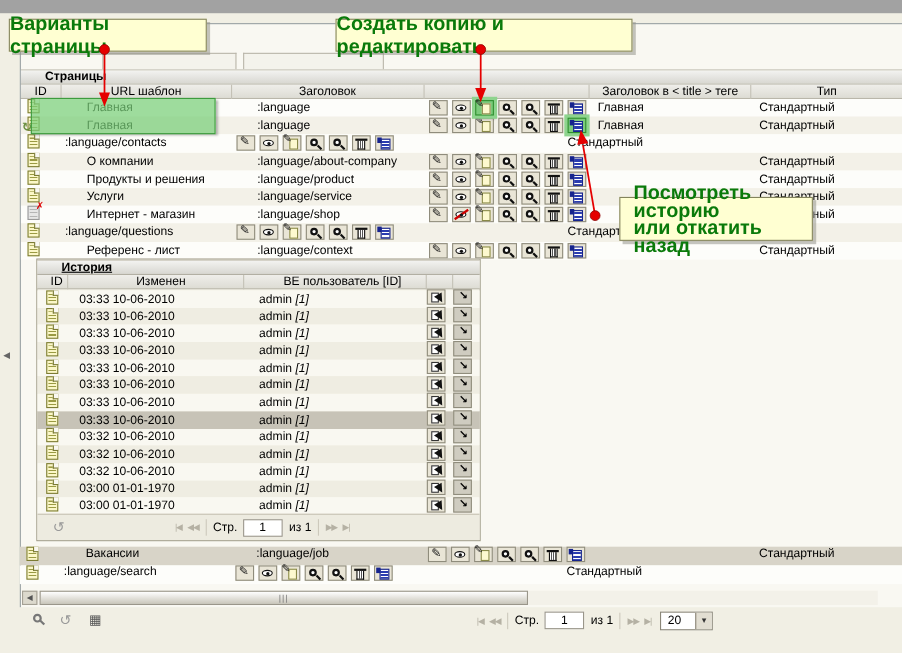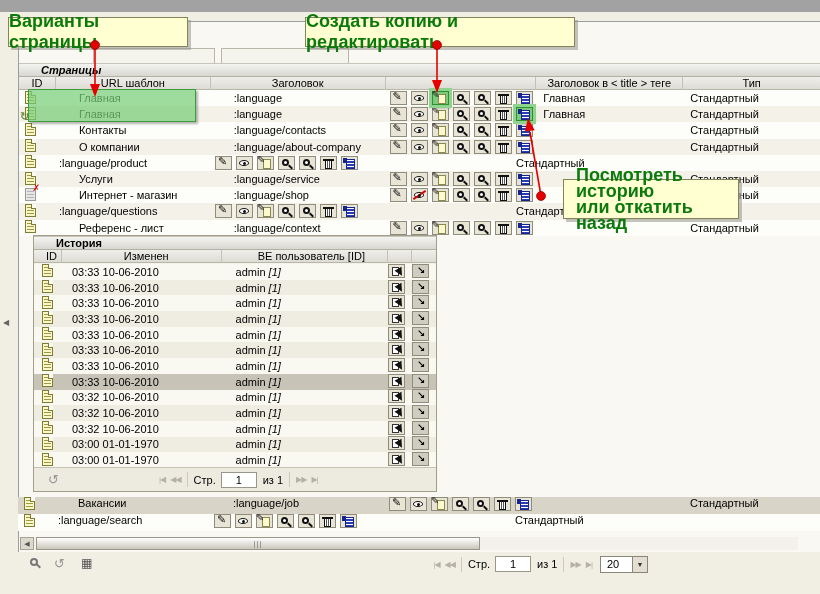--- a/index.html
+++ b/index.html
@@ -118,21 +118,21 @@
 </head>
 <body>
 
 <div class="abs topbar"></div>
 <span class="abs splitarrow">◀</span>
 
 <div class="abs pane">
   <div class="abs tabstub" style="left:74px;width:120px;"></div>
   <div class="abs tabstub" style="left:202px;width:126px;"></div>
 
-  <div class="abs ghdr" style="top:41px;font-style:italic;">
+  <div class="abs ghdr" style="top:41px;">
       <span>Страницы</span>
     </div>
 
   <div class="abs chdr" style="top:55px;left:0;width:801px;">
     <div class="hc cid">ID</div>
     <div class="hc curl">URL шаблон</div>
     <div class="hc cttl">Заголовок</div>
     <div class="hc cacts"></div>
     <div class="hc ctag">Заголовок в &lt; title &gt; теге</div>
     <div class="hc ctyp" style="border-right:none;">Тип</div>
@@ -166,21 +166,20 @@
           <span class="ib mag"></span>
           <span class="ib mag"></span>
           <span class="ib trash"></span>
           <span class="ib hist hl"></span>
       </div>
       <div class="ctag">Главная</div>
       <div class="ctyp">Стандартный</div>
     </div>
     <div class="prow">
       <div class="cid"><span class="pg"></span></div>
-      <div class="cttl">Контакты</div>
       <div class="curl">:language/contacts</div>
       <div class="cacts acts">
         <span class="ib pen"></span>
           <span class="ib eye"></span>
           <span class="ib cpy"></span>
           <span class="ib mag"></span>
           <span class="ib mag"></span>
           <span class="ib trash"></span>
           <span class="ib hist"></span>
       </div>
@@ -198,20 +197,21 @@
           <span class="ib mag"></span>
           <span class="ib mag"></span>
           <span class="ib trash"></span>
           <span class="ib hist"></span>
       </div>
       <div class="ctag"></div>
       <div class="ctyp">Стандартный</div>
     </div>
     <div class="prow">
       <div class="cid"><span class="pg"></span></div>
+      <div class="cttl">Продукты и решения</div>
       <div class="curl">:language/product</div>
       <div class="cacts acts">
         <span class="ib pen"></span>
           <span class="ib eye"></span>
           <span class="ib cpy"></span>
           <span class="ib mag"></span>
           <span class="ib mag"></span>
           <span class="ib trash"></span>
           <span class="ib hist"></span>
       </div>
@@ -281,21 +281,21 @@
           <span class="ib hist"></span>
       </div>
       <div class="ctag"></div>
       <div class="ctyp">Стандартный</div>
     </div>
   </div>
 </div>
 
 <div class="abs hpanel">
   <div class="abs ghdr" style="top:0;">
-      <span style="">История</span>
+      <span style="text-decoration:underline;">История</span>
     </div>
   <div class="abs chdr" style="top:14px;left:0;width:402px;">
     <div class="hc hid">ID</div>
     <div class="hc hch">Изменен</div>
     <div class="hc hus">ВЕ пользователь [ID]</div>
     <div class="hc hic"></div>
     <div class="hc hic" style="border-right:none;"></div>
   </div>
   <div class="abs" style="top:28px;left:0;width:402px;">
     <div class="hrow">

